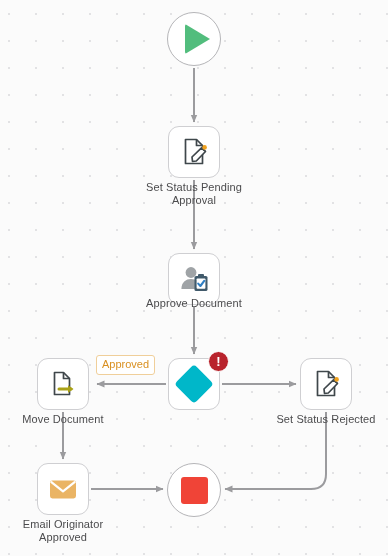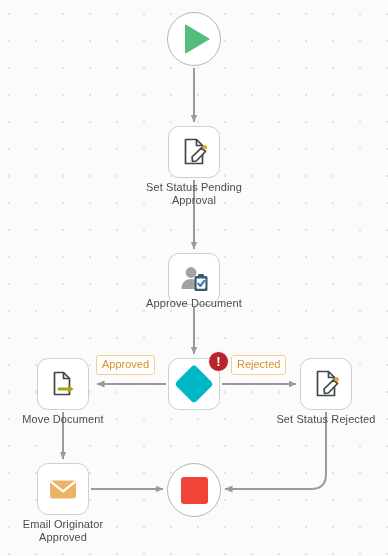--- a/index.html
+++ b/index.html
@@ -246,15 +246,14 @@
   </div>
 
   <div class="node" style="left:167px; top:463px;">
     <div class="node-round">
       <div class="stop-sq"></div>
     </div>
   </div>
 
   <div class="edge-label" style="left:96px; top:355px;">Approved</div>
 
-  <div class="edge-label" style="left:231px; top:355px;">Rejected</div>
 
 </div>
 
 </body></html>

